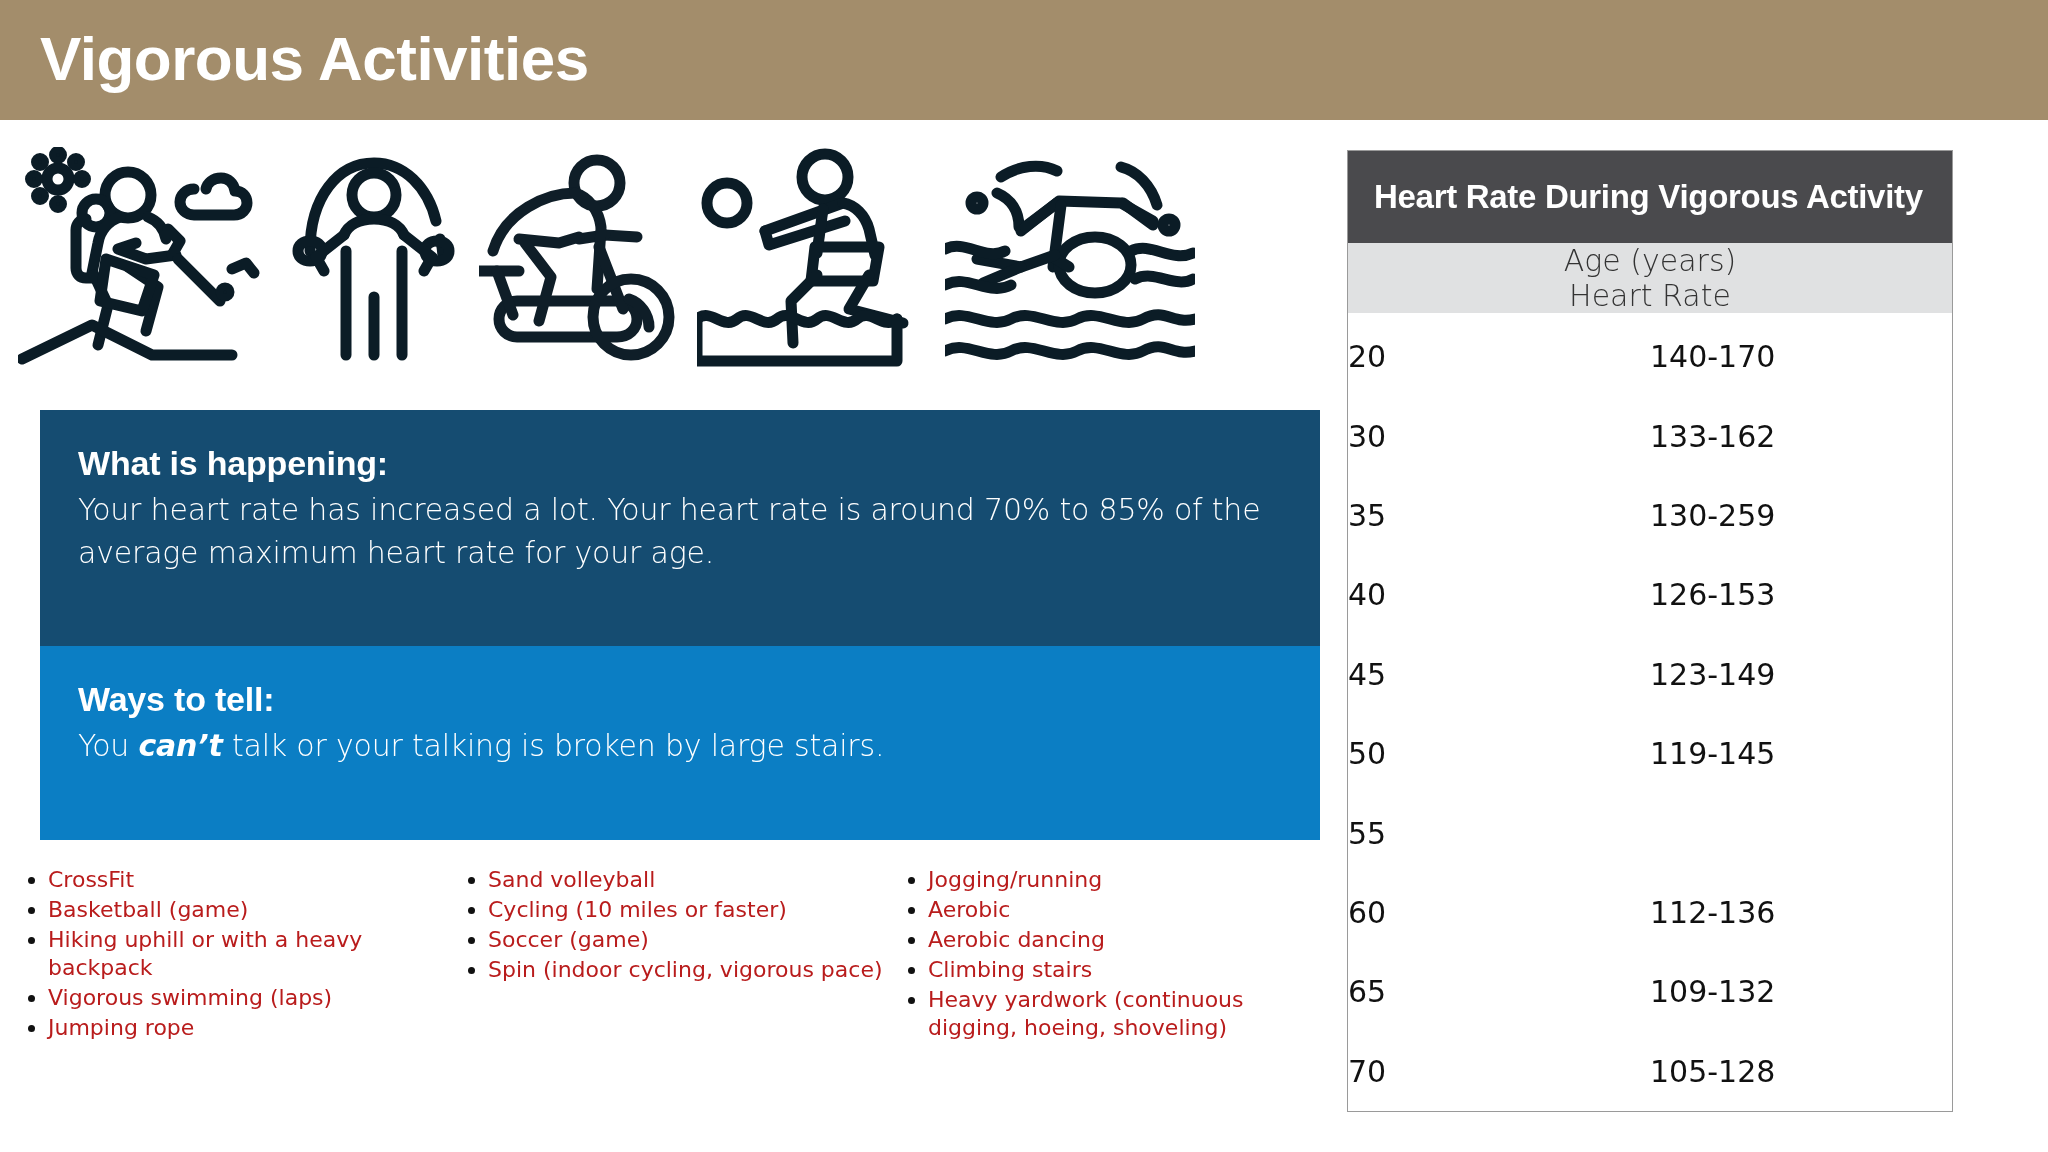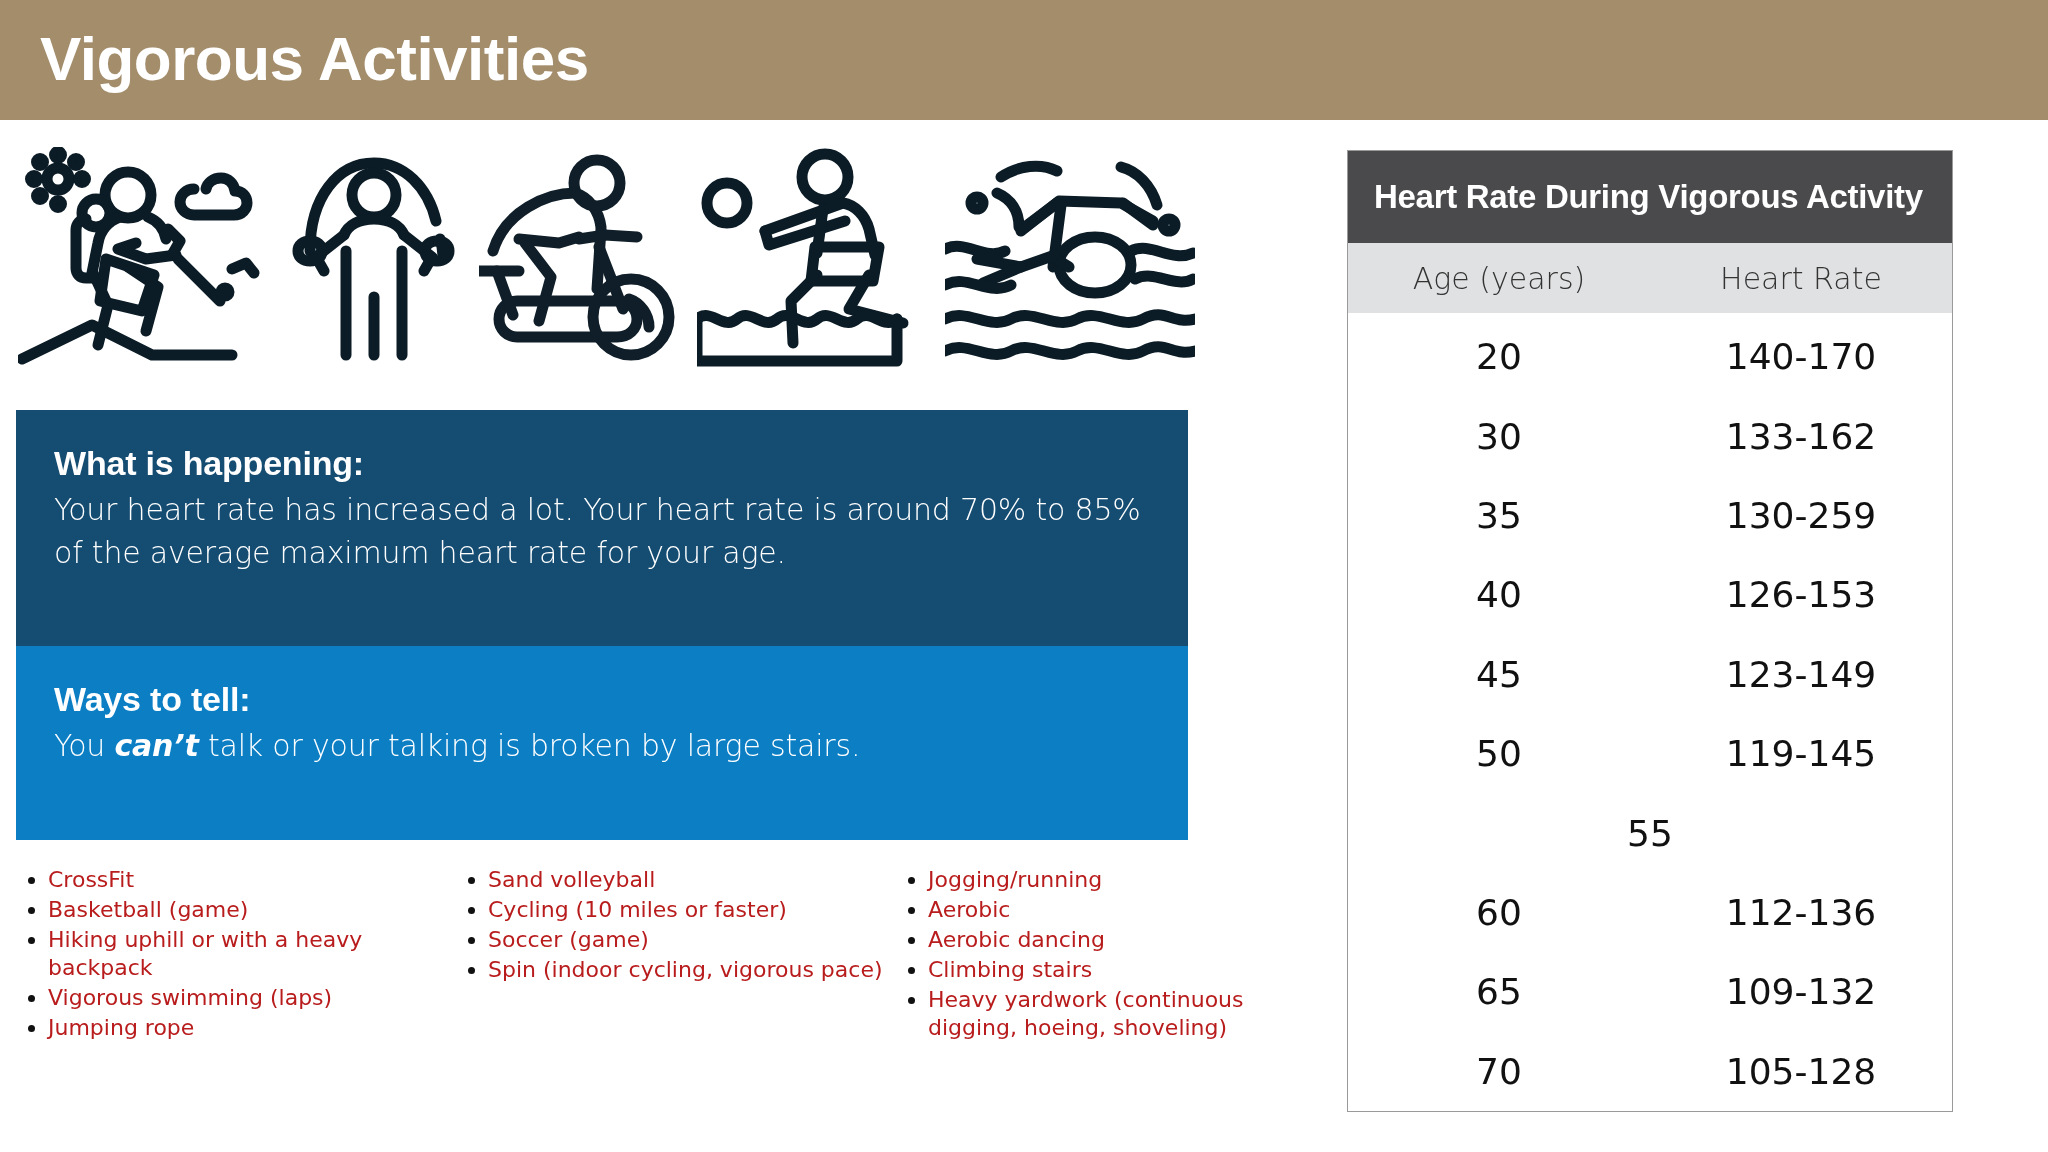--- a/index.html
+++ b/index.html
@@ -42,22 +42,22 @@
     display: flex;
     align-items: center;
     gap: 18px;
   }
   .icon-cell { flex: 0 0 auto; }
   .icon-cell svg { display: block; }
 
   
   .panel {
     position: absolute;
-    left: 16px;
-    width: 1172px;
+    left: 40px;
+    width: 1280px;
     color: #ffffff;
     box-sizing: border-box;
     padding: 34px 38px 24px 38px;
   }
   .panel-dark {
     top: 410px;
     height: 236px;
     background: #154C71;
   }
   .panel-light {
@@ -141,20 +141,21 @@
     font-weight: bold;
     font-size: 33px;
     letter-spacing: -0.3px;
     box-sizing: border-box;
   }
   .hr-colheads {
     height: 70px;
     background: #E0E1E2;
     display: flex;
     box-sizing: border-box;
+    flex-direction: column;
   }
   .hr-colheads div {
     flex: 1;
     display: flex;
     align-items: center;
     justify-content: center;
     font-family: "DejaVu Sans", sans-serif;
     font-weight: 300;
     font-size: 30px;
     color: #333333;
@@ -166,23 +167,23 @@
     box-sizing: border-box;
     padding-top: 4px;
   }
   .hr-row {
     flex: 1;
     display: flex;
     align-items: center;
   }
   .hr-row div {
     flex: 1;
-    text-align: center;
+    text-align: left;
     font-family: "DejaVu Sans", sans-serif;
-    font-size: 36px;
+    font-size: 30px;
     color: #111111;
   }
 </style>
 </head>
 <body>
 
 <div class="header-bar">
   <div class="header-title">Vigorous Activities</div>
 </div>
 

